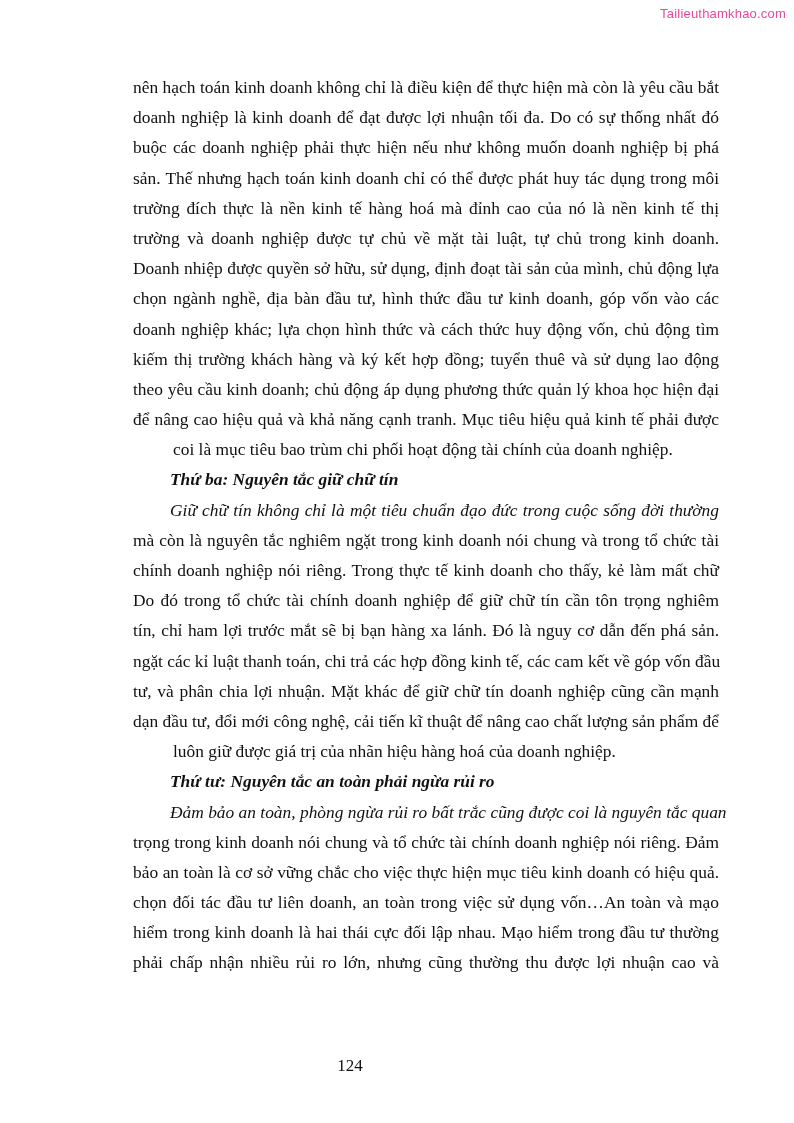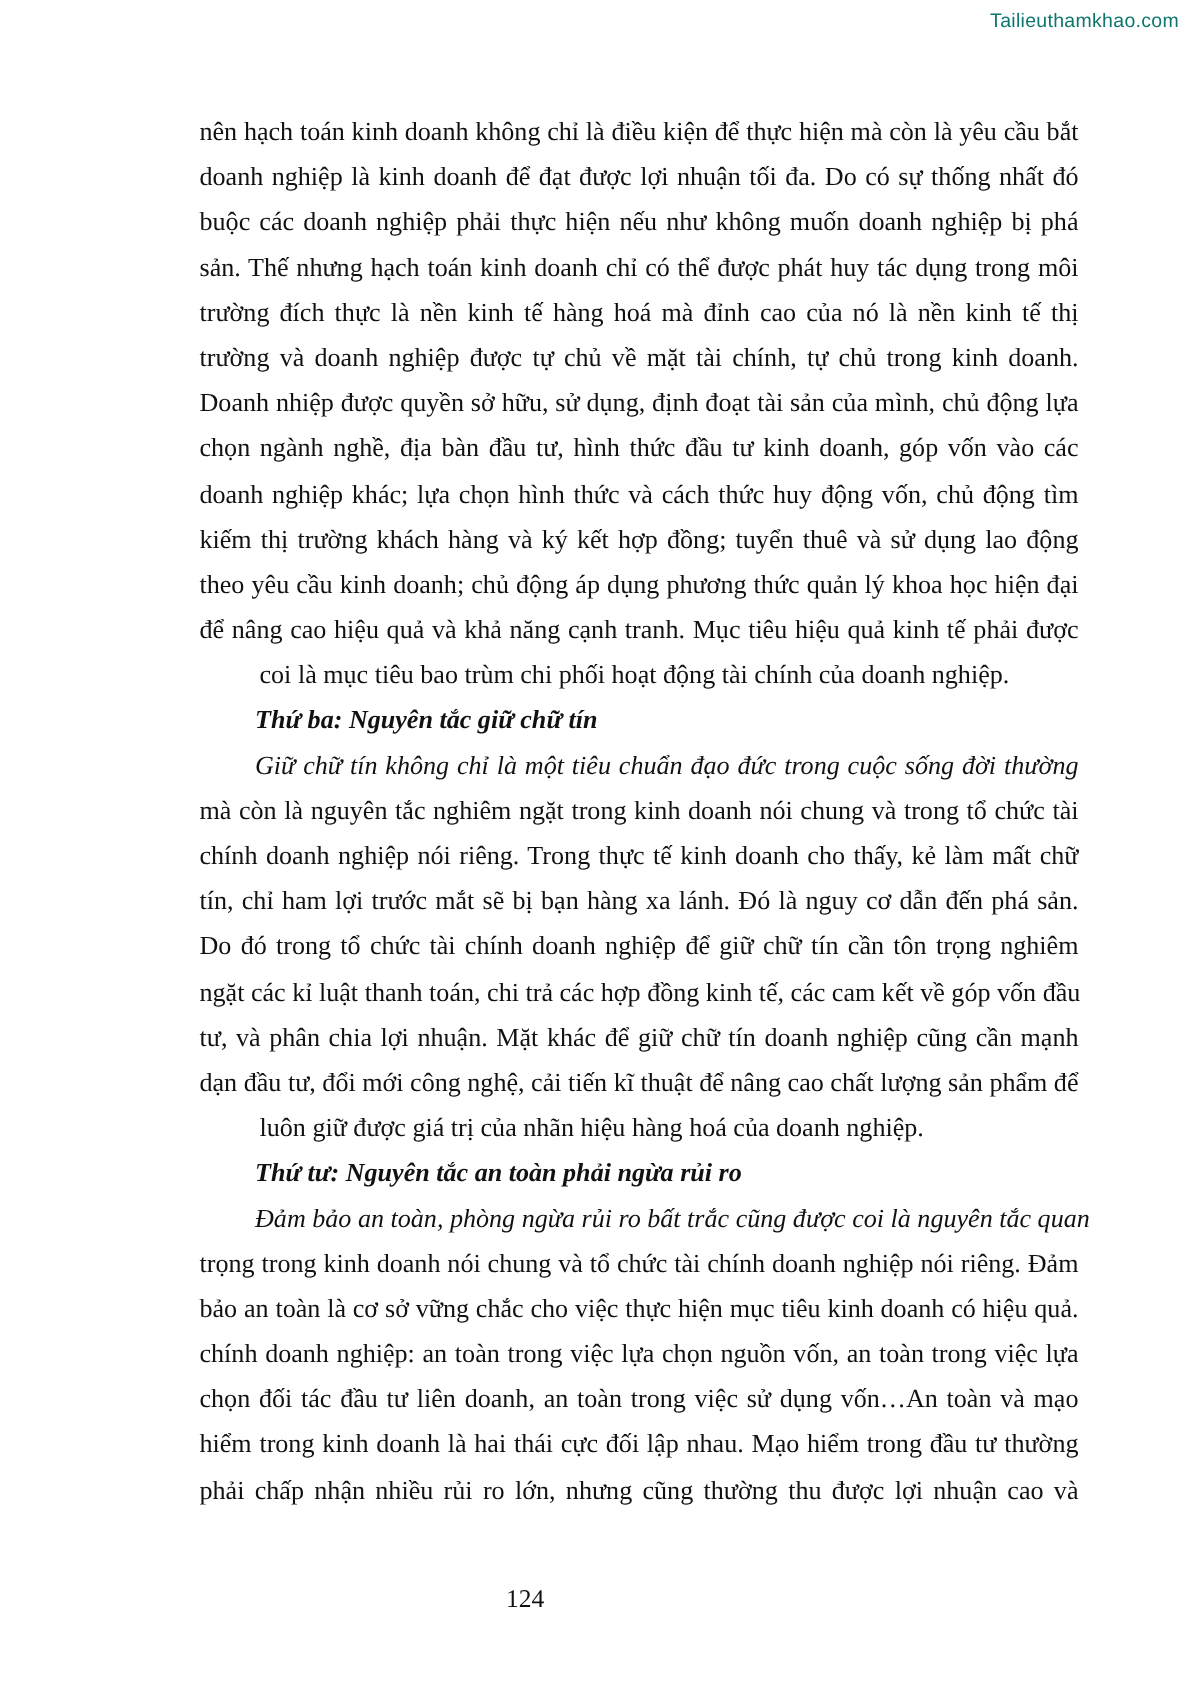--- a/index.html
+++ b/index.html
@@ -14,21 +14,21 @@
     overflow: hidden;
     font-family: "Liberation Serif", "DejaVu Serif", serif;
     color: #111111;
   }
   .watermark {
     position: absolute;
     top: 6px;
     right: 8px;
     font-family: "Liberation Sans", "DejaVu Sans", sans-serif;
     font-size: 13px;
-    color: #0f766e;
+    color: #ec4899;
     letter-spacing: 0.2px;
   }
   .page {
     position: absolute;
     left: 133px;
     top: 72px;
     width: 586px;
   }
   .line {
     display: block;
@@ -69,50 +69,49 @@
 <div class="watermark">Tailieuthamkhao.com</div>
 
 <div class="page">
 
   <div>
     <span class="line">nên hạch toán kinh doanh không chỉ là điều kiện để thực hiện mà còn là yêu cầu bắt</span>
     <span class="line">doanh nghiệp là kinh doanh để đạt được lợi nhuận tối đa. Do có sự thống nhất đó</span>
     <span class="line">buộc các doanh nghiệp phải thực hiện nếu như không muốn doanh nghiệp bị phá</span>
     <span class="line">sản. Thế nhưng hạch toán kinh doanh chỉ có thể được phát huy tác dụng trong môi</span>
     <span class="line">trường đích thực là nền kinh tế hàng hoá mà đỉnh cao của nó là nền kinh tế thị</span>
-    <span class="line">trường và doanh nghiệp được tự chủ về mặt tài chính, tự chủ trong kinh doanh.</span>
+    <span class="line">trường và doanh nghiệp được tự chủ về mặt tài luật, tự chủ trong kinh doanh.</span>
     <span class="line">Doanh nhiệp được quyền sở hữu, sử dụng, định đoạt tài sản của mình, chủ động lựa</span>
     <span class="line">chọn ngành nghề, địa bàn đầu tư, hình thức đầu tư kinh doanh, góp vốn vào các</span>
     <span class="line">doanh nghiệp khác; lựa chọn hình thức và cách thức huy động vốn, chủ động tìm</span>
     <span class="line">kiếm thị trường khách hàng và ký kết hợp đồng; tuyển thuê và sử dụng lao động</span>
     <span class="line">theo yêu cầu kinh doanh; chủ động áp dụng phương thức quản lý khoa học hiện đại</span>
     <span class="line">để nâng cao hiệu quả và khả năng cạnh tranh. Mục tiêu hiệu quả kinh tế  phải được</span>
     <span class="line last">coi là mục tiêu bao trùm chi phối hoạt động tài chính của doanh nghiệp.</span>
   </div>
 
   <span class="line heading">Thứ ba: Nguyên tắc giữ chữ tín</span>
 
   <div>
     <span class="line indent">Giữ chữ tín không chỉ là một tiêu chuẩn đạo đức trong cuộc sống đời thường</span>
     <span class="line">mà còn là nguyên tắc nghiêm ngặt trong kinh doanh nói chung và trong tổ chức tài</span>
     <span class="line">chính doanh nghiệp nói riêng. Trong thực tế kinh doanh cho thấy, kẻ làm mất chữ</span>
+    <span class="line">Do đó trong tổ chức tài chính doanh nghiệp để giữ chữ tín cần tôn trọng nghiêm</span>
     <span class="line">tín, chỉ ham lợi trước mắt sẽ bị bạn hàng xa lánh. Đó là nguy cơ dẫn đến phá sản.</span>
-    <span class="line">Do đó trong tổ chức tài chính doanh nghiệp để giữ chữ tín cần tôn trọng nghiêm</span>
     <span class="line">ngặt các kỉ luật thanh toán, chi trả các hợp đồng kinh tế, các cam kết về góp vốn đầu</span>
     <span class="line">tư, và phân chia lợi nhuận. Mặt khác để giữ chữ tín doanh nghiệp cũng cần mạnh</span>
     <span class="line">dạn đầu tư, đổi mới công nghệ, cải tiến kĩ thuật để nâng cao chất lượng sản phẩm để</span>
     <span class="line last">luôn giữ được giá trị của nhãn hiệu hàng hoá của doanh nghiệp.</span>
   </div>
 
   <span class="line heading">Thứ tư: Nguyên tắc an toàn phải ngừa rủi ro</span>
 
   <div>
     <span class="line indent">Đảm bảo an toàn, phòng ngừa rủi ro bất trắc cũng được coi là nguyên tắc quan</span>
     <span class="line">trọng trong kinh doanh nói chung và tổ chức tài chính doanh nghiệp nói riêng. Đảm</span>
     <span class="line">bảo an toàn là cơ sở vững chắc cho việc thực hiện mục tiêu kinh doanh có hiệu quả.</span>
-    <span class="line">chính doanh nghiệp: an toàn trong việc lựa chọn nguồn vốn, an toàn trong việc lựa</span>
     <span class="line">chọn đối tác đầu tư liên doanh, an toàn trong việc sử dụng vốn…An toàn và  mạo</span>
     <span class="line">hiểm trong kinh doanh là hai thái cực đối lập nhau. Mạo hiểm trong đầu tư thường</span>
     <span class="line">phải chấp nhận nhiều rủi ro lớn, nhưng cũng thường thu được lợi nhuận cao và</span>
   </div>
 </div>
 
 <div class="page-number">124</div>
 
 </body></html>

